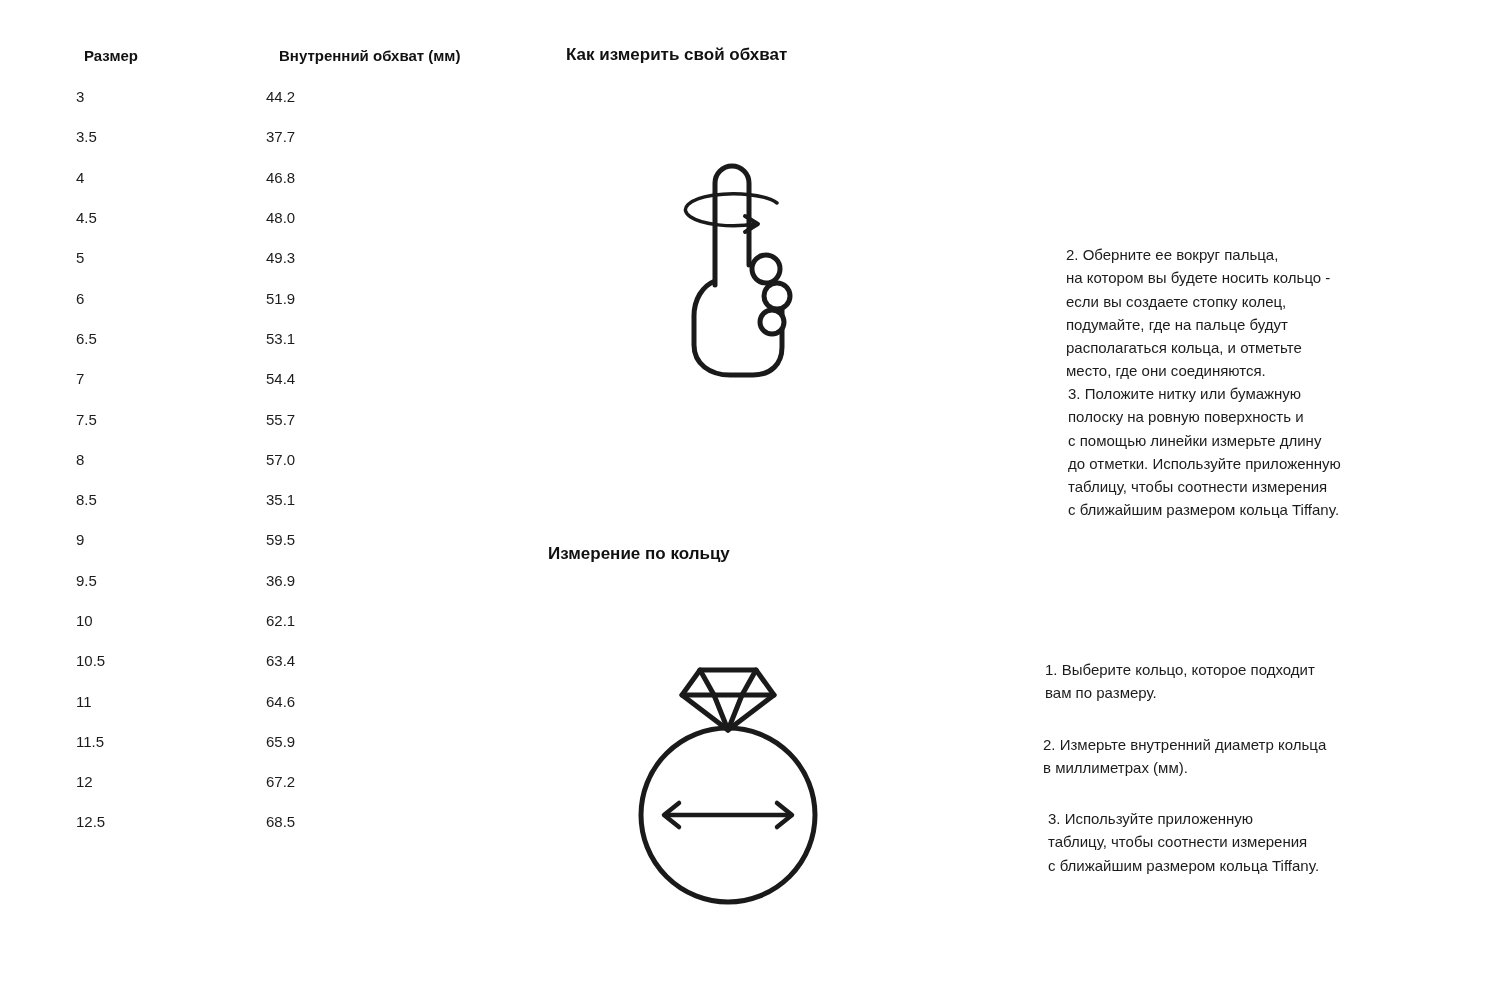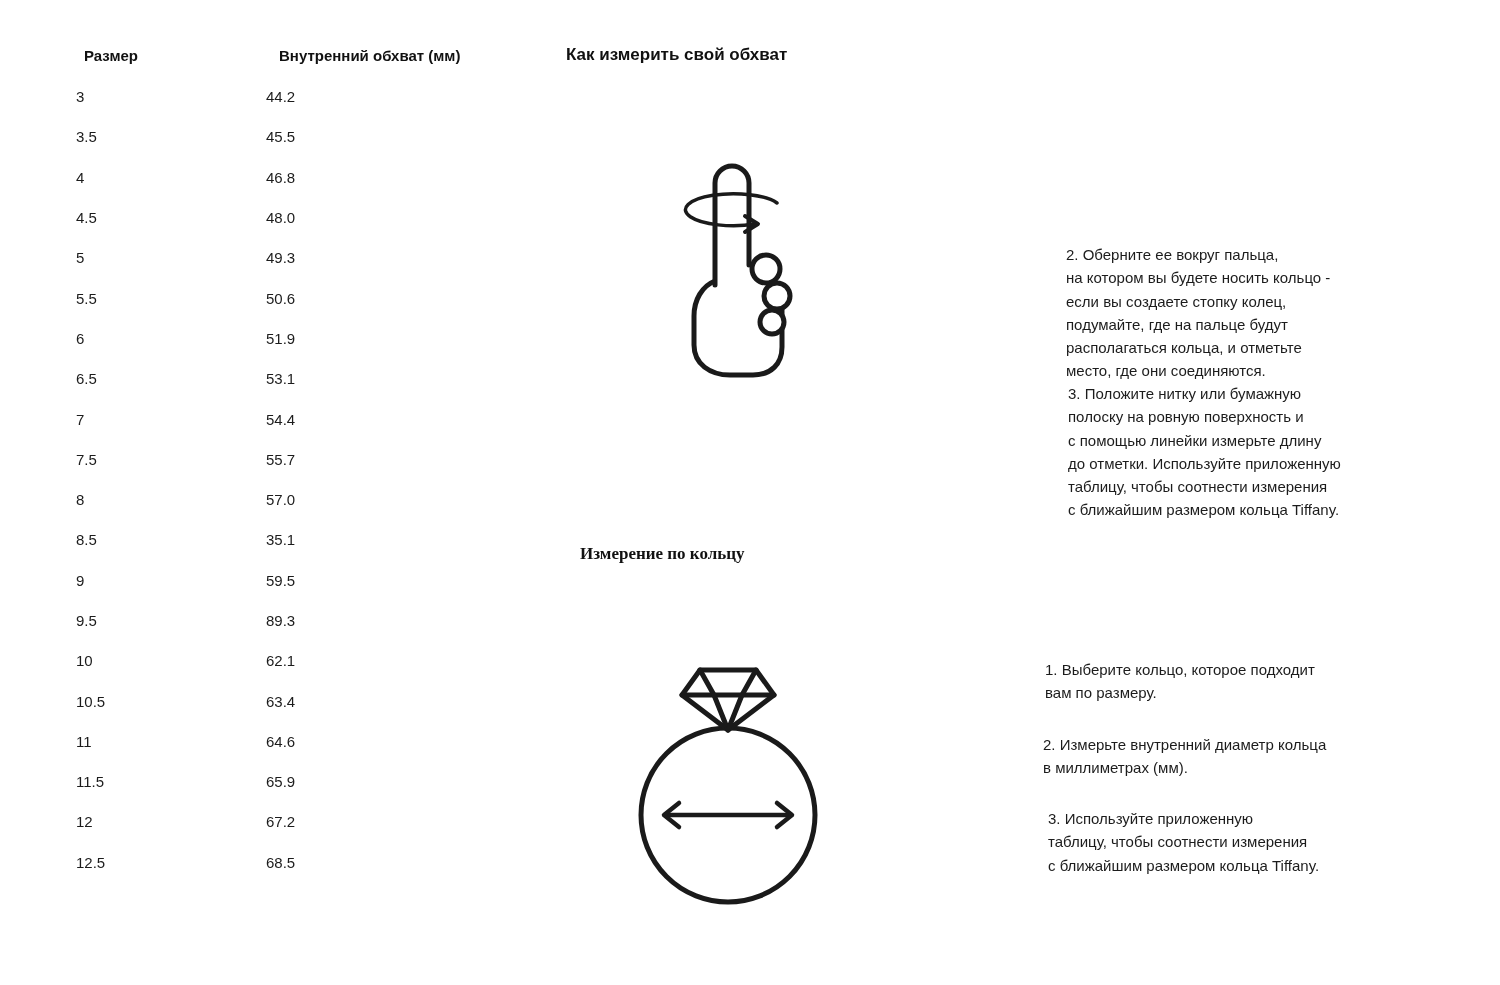--- a/index.html
+++ b/index.html
@@ -41,21 +41,21 @@
   
   .section-title {
     position: absolute;
     font-size: 17px;
     font-weight: 700;
     color: #111;
     white-space: nowrap;
     text-align: center;
   }
   .title-circ { left: 566px; top: 45px; }
-  .title-ring { left: 580px; top: 544px; font-family: Liberation Serif, serif; }
+  .title-ring { left: 548px; top: 544px; }
 
   
   .hand-icon { position: absolute; left: 645px; top: 153px; }
   .ring-icon { position: absolute; left: 633px; top: 660px; }
 
   
   .step {
     position: absolute;
     width: 370px;
     font-size: 15px;
@@ -78,39 +78,35 @@
   <div>
     <span class="col-header size-header">Размер</span>
     <span class="col-header circ-header">Внутренний обхват (мм)</span>
     <div class="table-rows" id="table-rows">
         <div class="table-row">
       <span class="cell cell-size">3</span>
       <span class="cell cell-circ">44.2</span>
     </div>
         <div class="table-row">
       <span class="cell cell-size">3.5</span>
-      <span class="cell cell-circ">45.5</span>
+      <span class="cell cell-circ">37.7</span>
     </div>
         <div class="table-row">
       <span class="cell cell-size">4</span>
       <span class="cell cell-circ">46.8</span>
     </div>
         <div class="table-row">
       <span class="cell cell-size">4.5</span>
       <span class="cell cell-circ">48.0</span>
     </div>
         <div class="table-row">
       <span class="cell cell-size">5</span>
       <span class="cell cell-circ">49.3</span>
     </div>
         <div class="table-row">
-      <span class="cell cell-size">5.5</span>
-      <span class="cell cell-circ">50.6</span>
-    </div>
-        <div class="table-row">
       <span class="cell cell-size">6</span>
       <span class="cell cell-circ">51.9</span>
     </div>
         <div class="table-row">
       <span class="cell cell-size">6.5</span>
       <span class="cell cell-circ">53.1</span>
     </div>
         <div class="table-row">
       <span class="cell cell-size">7</span>
       <span class="cell cell-circ">54.4</span>
@@ -126,21 +122,21 @@
         <div class="table-row">
       <span class="cell cell-size">8.5</span>
       <span class="cell cell-circ">35.1</span>
     </div>
         <div class="table-row">
       <span class="cell cell-size">9</span>
       <span class="cell cell-circ">59.5</span>
     </div>
         <div class="table-row">
       <span class="cell cell-size">9.5</span>
-      <span class="cell cell-circ">89.3</span>
+      <span class="cell cell-circ">36.9</span>
     </div>
         <div class="table-row">
       <span class="cell cell-size">10</span>
       <span class="cell cell-circ">62.1</span>
     </div>
         <div class="table-row">
       <span class="cell cell-size">10.5</span>
       <span class="cell cell-circ">63.4</span>
     </div>
         <div class="table-row">

